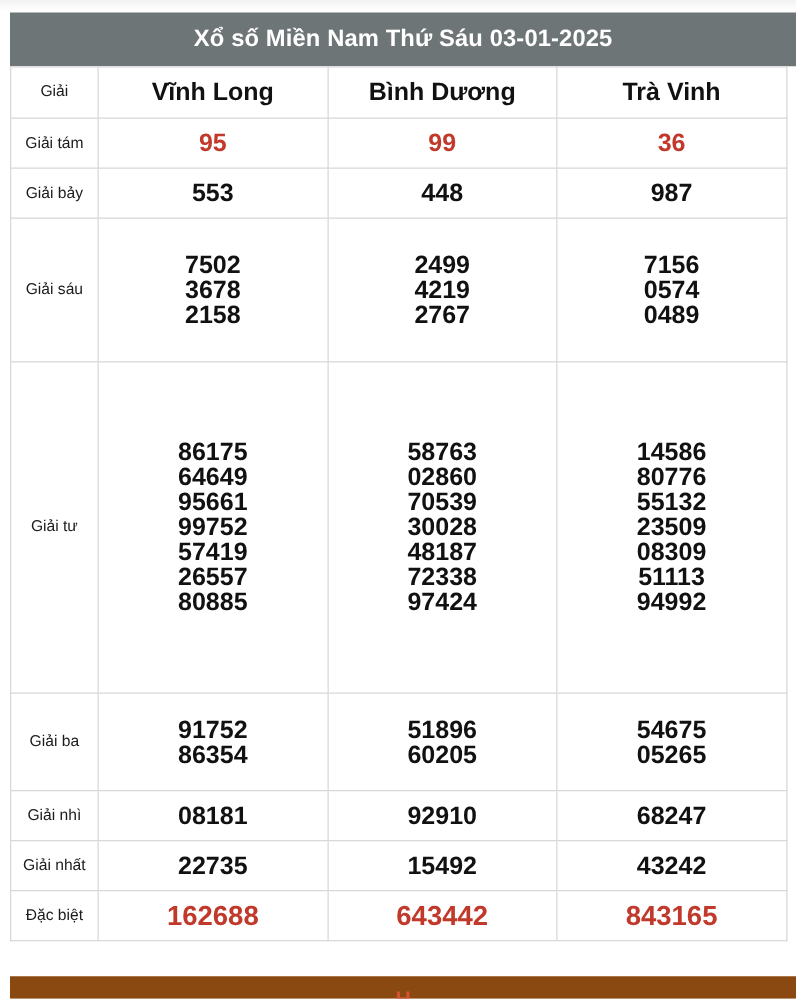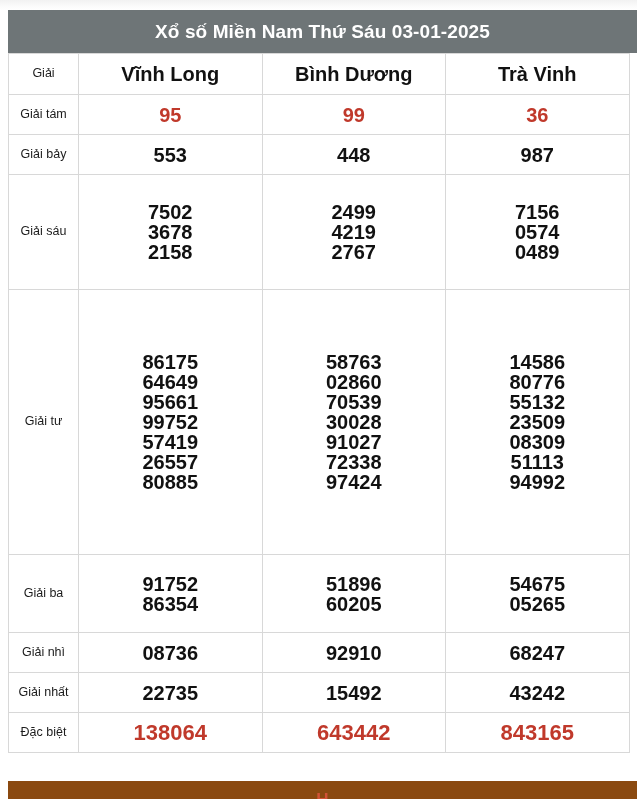--- a/index.html
+++ b/index.html
@@ -237,21 +237,21 @@
                 <span class="num">26557</span>
                 <span class="num">80885</span>
               </div>
             </td>
             <td>
               <div class="stack">
                 <span class="num">58763</span>
                 <span class="num">02860</span>
                 <span class="num">70539</span>
                 <span class="num">30028</span>
-                <span class="num">91027</span>
+                <span class="num">48187</span>
                 <span class="num">72338</span>
                 <span class="num">97424</span>
               </div>
             </td>
             <td>
               <div class="stack">
                 <span class="num">14586</span>
                 <span class="num">80776</span>
                 <span class="num">55132</span>
                 <span class="num">23509</span>
@@ -279,21 +279,21 @@
               <div class="stack">
                 <span class="num">54675</span>
                 <span class="num">05265</span>
               </div>
             </td>
           </tr>
           <tr class="r-1">
             <td class="lbl">Giải nhì</td>
             <td>
               <div class="stack">
-                <span class="num">08736</span>
+                <span class="num">08181</span>
               </div>
             </td>
             <td>
               <div class="stack">
                 <span class="num">92910</span>
               </div>
             </td>
             <td>
               <div class="stack">
                 <span class="num">68247</span>
@@ -315,21 +315,21 @@
             <td>
               <div class="stack">
                 <span class="num">43242</span>
               </div>
             </td>
           </tr>
           <tr class="r-1">
             <td class="lbl">Đặc biệt</td>
             <td>
               <div class="stack">
-                <span class="num red big">138064</span>
+                <span class="num red big">162688</span>
               </div>
             </td>
             <td>
               <div class="stack">
                 <span class="num red big">643442</span>
               </div>
             </td>
             <td>
               <div class="stack">
                 <span class="num red big">843165</span>

